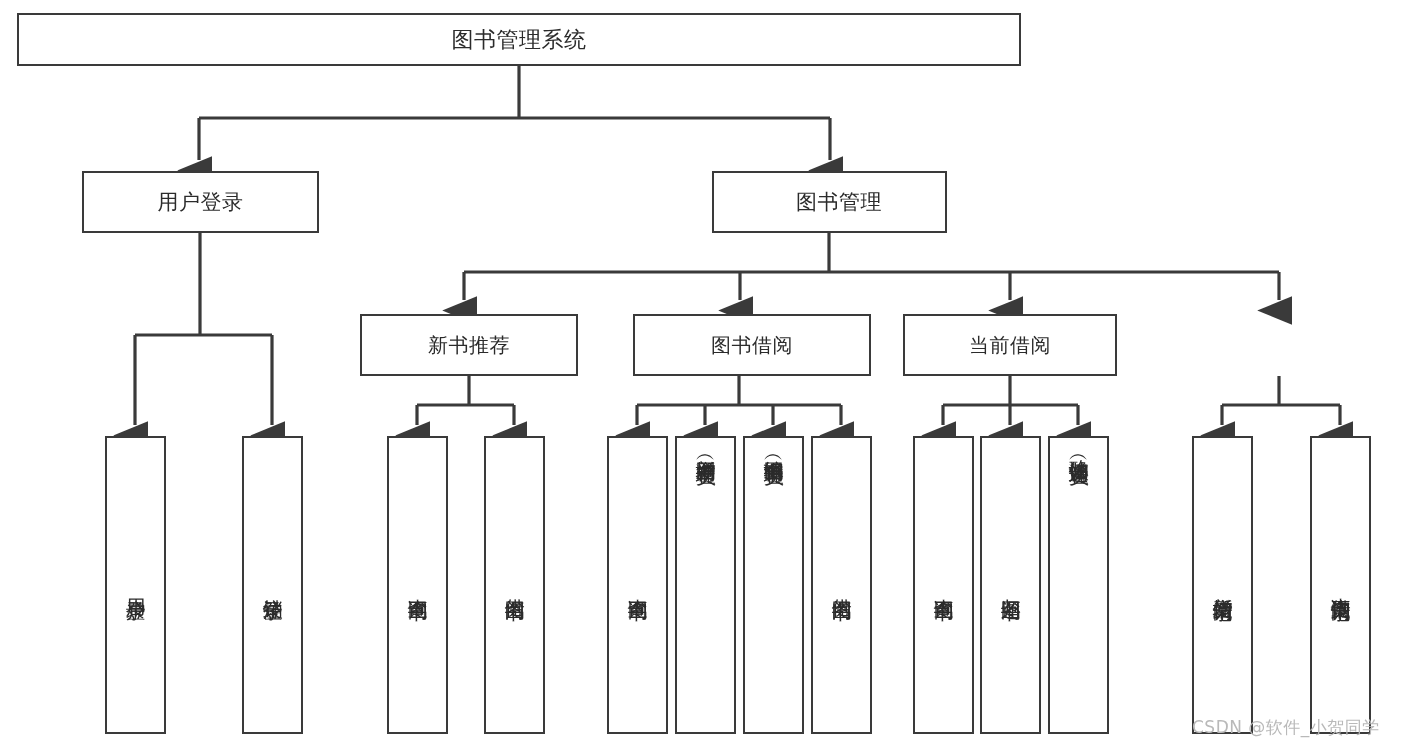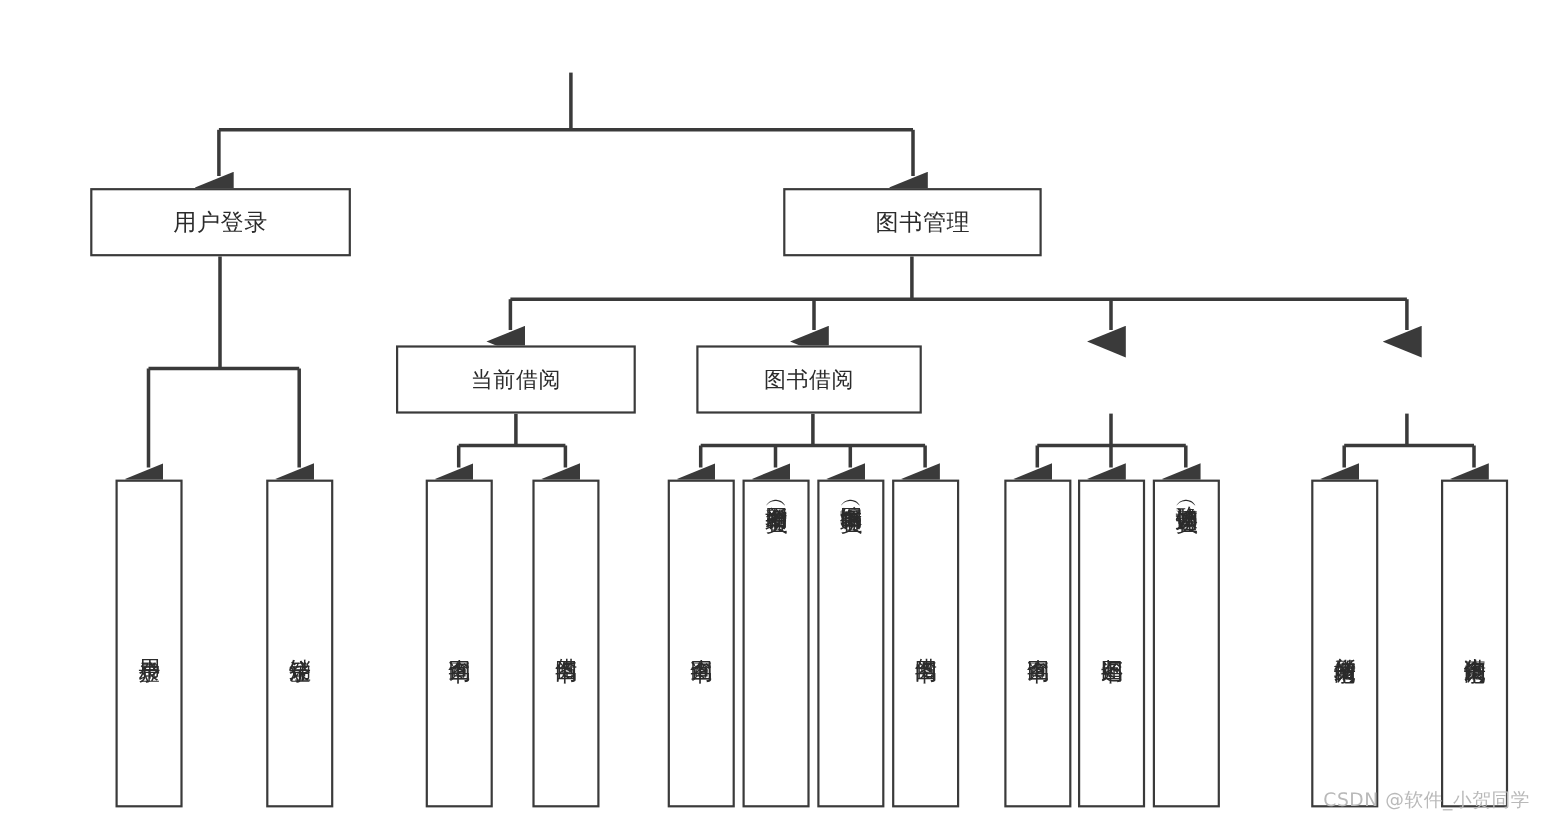--- a/index.html
+++ b/index.html
@@ -122,33 +122,39 @@
       <path d="M1010,405 L1010,425" marker-end="url(#arrow)"></path>
       <path d="M1078,405 L1078,425" marker-end="url(#arrow)"></path>
 
       <path d="M1279,376 L1279,405"></path>
       <path d="M1222,405 L1340,405"></path>
       <path d="M1222,405 L1222,425" marker-end="url(#arrow)"></path>
       <path d="M1340,405 L1340,425" marker-end="url(#arrow)"></path>
     </g>
   </svg>
 
+  <div class="node root" style="left:17px; top:13px; width:1004px; height:53px;">
+    <span class="label">图书管理系统</span>
+  </div>
 
   <div class="node lvl2" style="left:82px; top:171px; width:237px; height:62px;">
     <span class="label">用户登录</span>
   </div>
   <div class="node lvl2" style="left:712px; top:171px; width:235px; height:62px;padding-left:19px;">
     <span class="label">图书管理</span>
   </div>
 
   <div class="node lvl3" style="left:360px; top:314px; width:218px; height:62px;">
+    <span class="label">新书推荐</span>
+  </div>
+  <div class="node lvl3" style="left:633px; top:314px; width:238px; height:62px;">
+    <span class="label">图书借阅</span>
+  </div>
+  <div class="node lvl3" style="left:903px; top:314px; width:214px; height:62px;">
     <span class="label">当前借阅</span>
-  </div>
-  <div class="node lvl3" style="left:633px; top:314px; width:205px; height:62px;">
-    <span class="label">图书借阅</span>
   </div>
 
   <div class="node leaf center" style="left:105px; top:436px; width:61px; height:298px;">
     <span class="label">用户登录</span>
   </div>
   <div class="node leaf center" style="left:242px; top:436px; width:61px; height:298px;">
     <span class="label">注销登录</span>
   </div>
 
   <div class="node leaf center" style="left:387px; top:436px; width:61px; height:298px;">
@@ -181,15 +187,15 @@
     <span class="label">确认归还（管理员）</span>
   </div>
 
   <div class="node leaf center" style="left:1192px; top:436px; width:61px; height:298px;">
     <span class="label">新增借阅记录</span>
   </div>
   <div class="node leaf center" style="left:1310px; top:436px; width:61px; height:298px;">
     <span class="label">查询借阅记录</span>
   </div>
 
-  <div class="watermark" style="left:1192px; top:716px;padding-left:11px;">CSDN @软件_小贺同学</div>
+  <div class="watermark" style="left:1192px; top:716px;">CSDN @软件_小贺同学</div>
 
 </div>
 
 </body></html>

